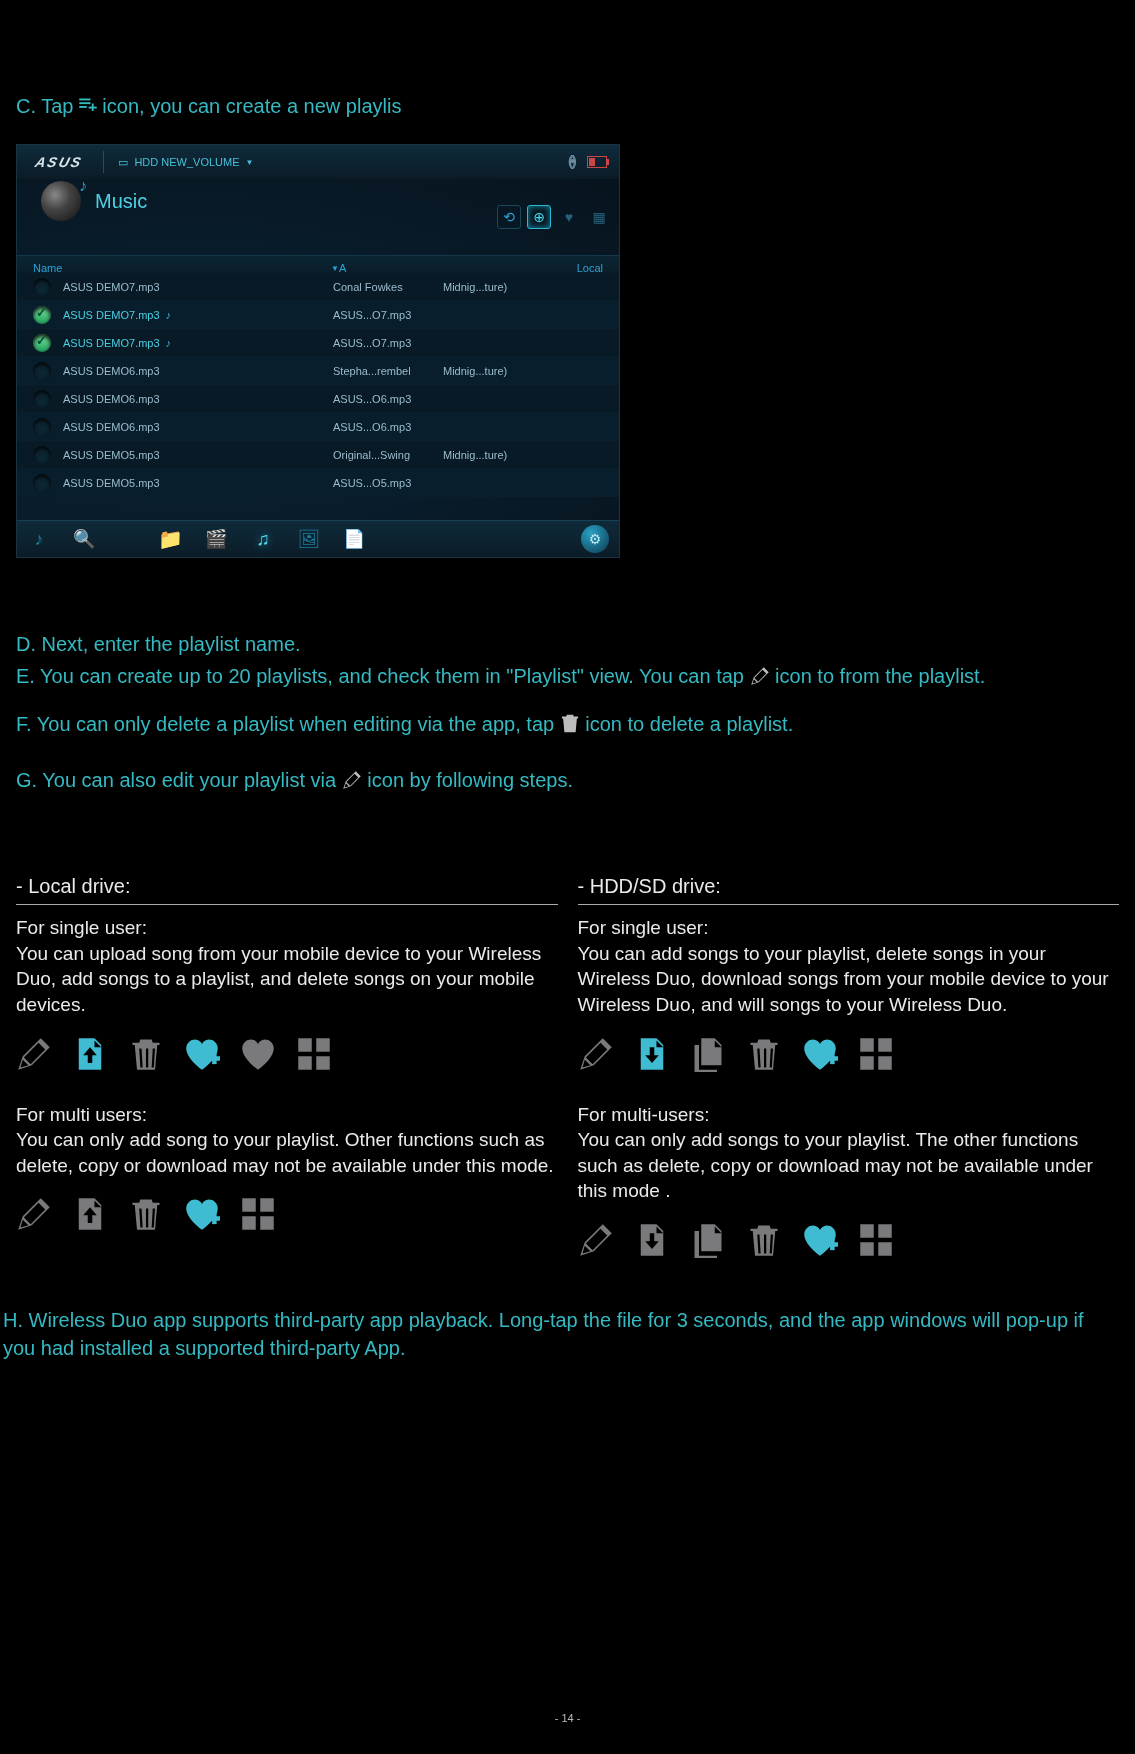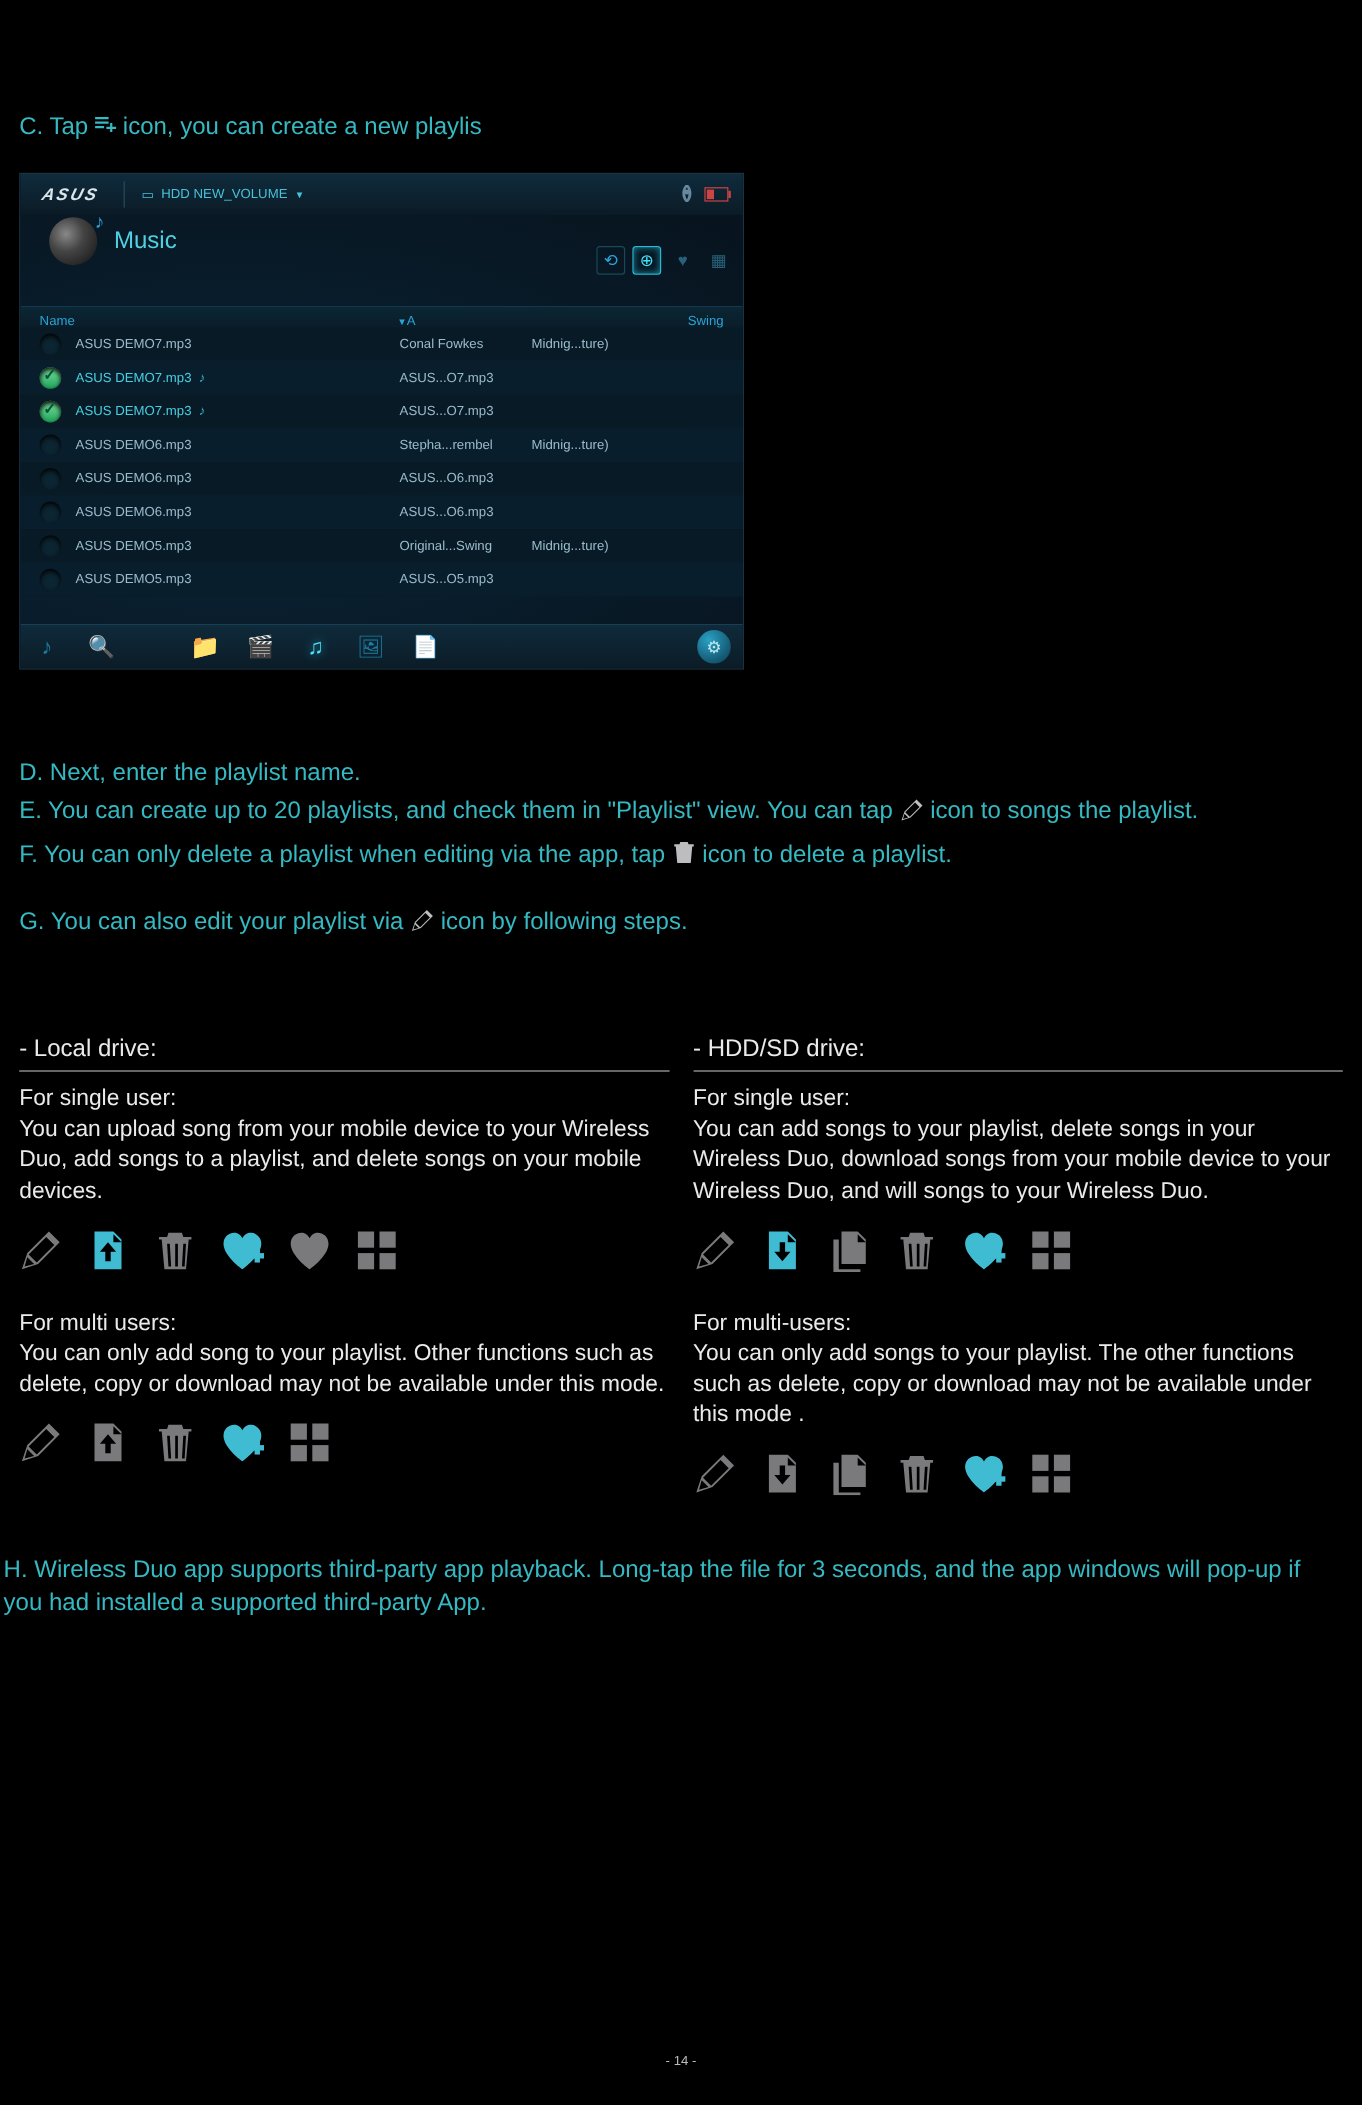--- a/index.html
+++ b/index.html
@@ -296,21 +296,21 @@
       <div class="tr-btn plain">▦</div>
     </div>
 
     <div class="col-headers">
       <div class="ch-name">
         <span>Name</span>
         <span style="color:#2aa4d6;font-size:8px;">▼</span>
       </div>
       <div class="ch-artist">A</div>
       <div class="ch-album"></div>
-      <div class="ch-genre">Swing</div>
+      <div class="ch-genre">Local</div>
     </div>
 
     <div class="tracks" id="track-list">
           <div class="track">
             <div class="tk-ck"></div>
             <div class="tk-name">ASUS DEMO7.mp3</div>
             <div class="tk-artist">Conal Fowkes</div>
             <div class="tk-album">Midnig...ture)</div>
           </div>
           <div class="track">
@@ -374,23 +374,23 @@
 
 <div class="blk" style="margin-top:72px;">
   <div class="cyan">D. Next, enter the playlist name.</div>
   <div class="cyan" style="margin-top:4px;">
     <span>E. You can create up to 20 playlists, and check them in "Playlist" view. You can tap </span>
     <span class="inline-icon inline-g">
       <svg viewBox="0 0 32 32">
             <use href="#pencil"></use>
           </svg>
     </span>
-    <span> icon to songs the playlist.</span>
-  </div>
-  <div class="cyan" style="margin-top:8px;">
+    <span> icon to from the playlist.</span>
+  </div>
+  <div class="cyan" style="margin-top:20px;">
     <span>F. You can only delete a playlist when editing via the app, tap </span>
     <span class="inline-icon inline-g">
       <svg viewBox="0 0 32 32">
             <use href="#smalltrash"></use>
           </svg>
     </span>
     <span> icon to delete a playlist.</span>
   </div>
   <div class="cyan" style="margin-top:28px;">
     <span>G. You can also edit your playlist via </span>

